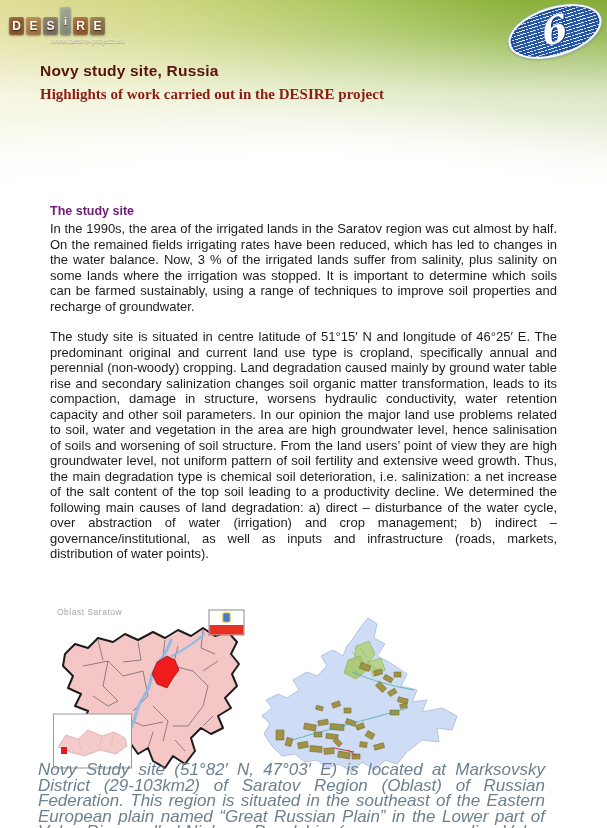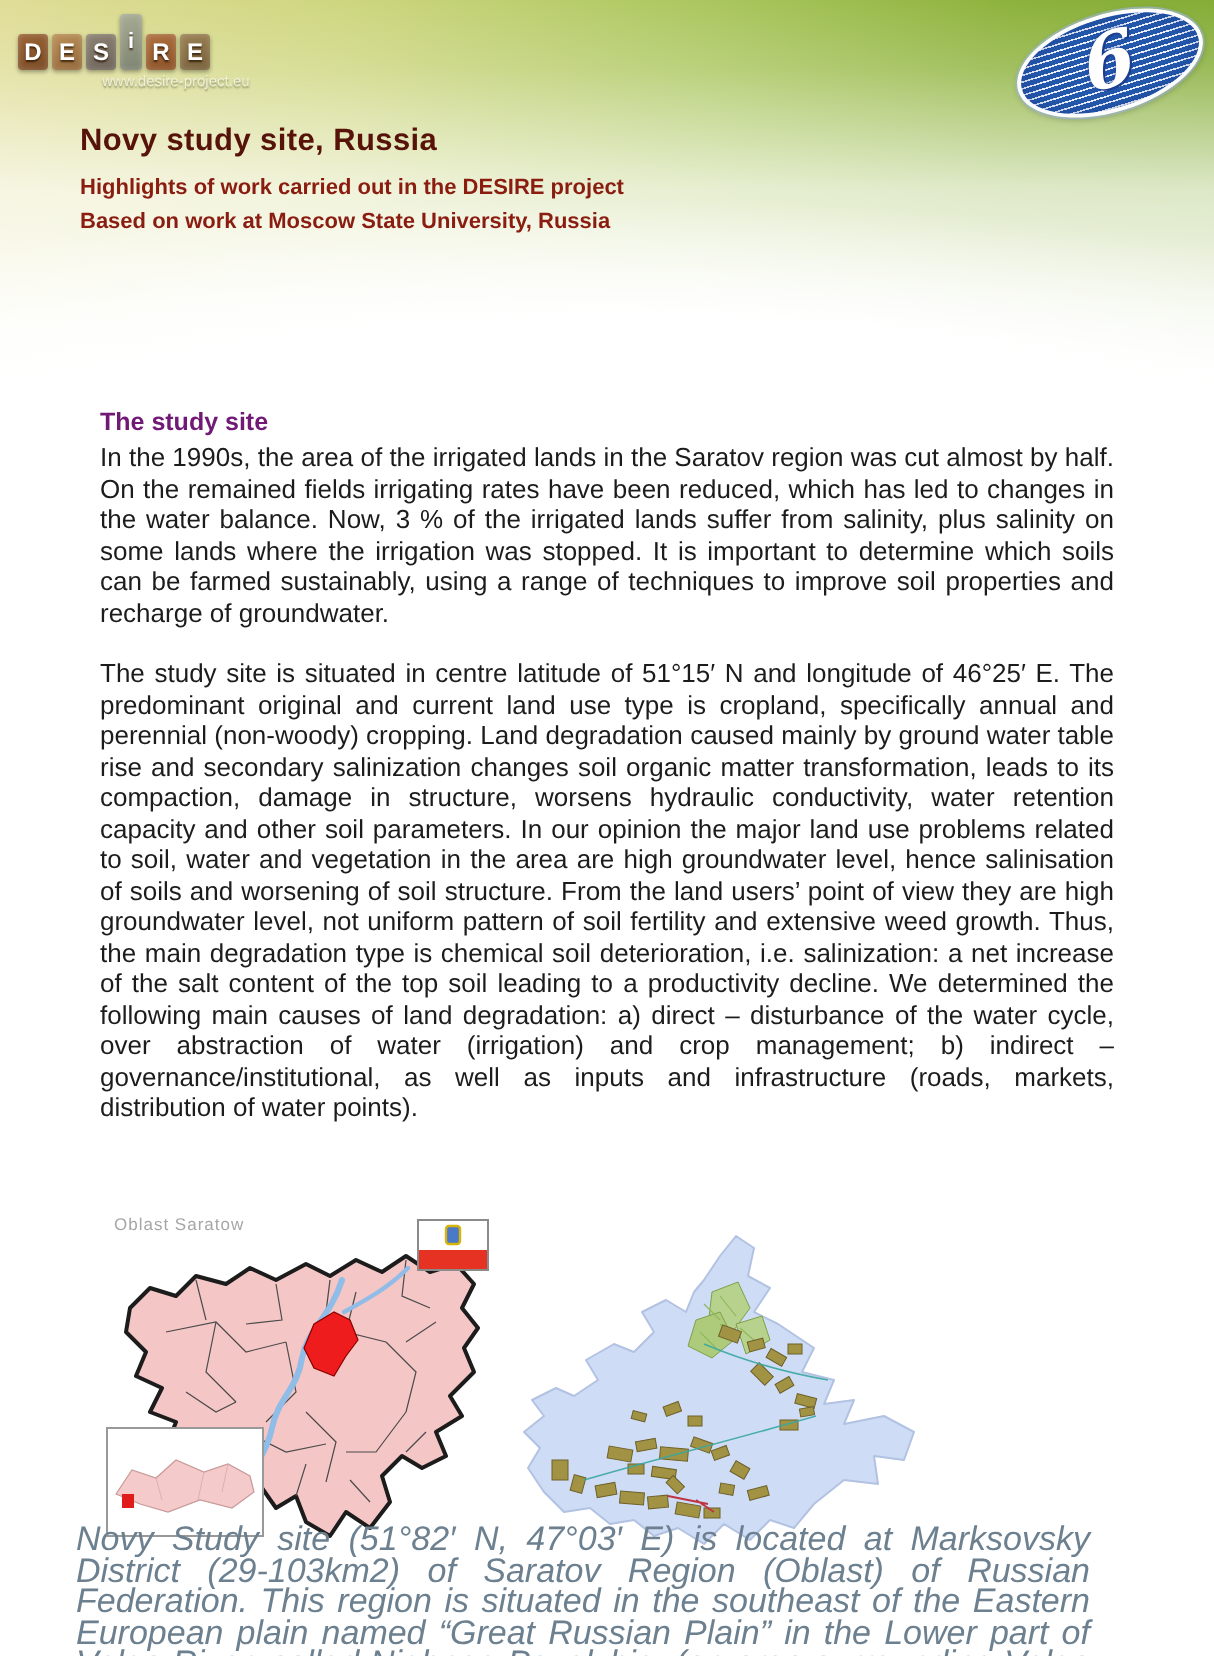--- a/index.html
+++ b/index.html
@@ -54,21 +54,21 @@
   }
   .fp6-digit{
     font-family:"DejaVu Serif", serif; font-style:italic; font-weight:bold;
     font-size:37px; color:#ffffff; line-height:1;
     transform:skewX(-6deg) translateY(-1px);
     text-shadow:0 0 2px #1c3f8f, 1px 1px 0 #1c3f8f;
   }
   
   .header-block{position:absolute; left:40px; top:62px; z-index:3;}
   .doc-title{font-size:15.5px; font-weight:bold; color:#571309; letter-spacing:.2px; margin:0 0 6px 0;}
-  .doc-sub{font-size:11px; font-weight:bold; color:#8a1c10; line-height:17px; margin:0;}
+  .doc-sub{font-size:15px; font-weight:bold; color:#8a1c10; line-height:17px; margin:0;font-family:Liberation Serif, serif;}
   
   .body-block{position:absolute; left:50px; top:204px; width:507px; z-index:3;}
   .section-heading{font-size:12.5px; font-weight:bold; color:#701a75; margin:0 0 3px 0;}
   .para{
     font-size:13px; line-height:15.5px; color:#1c1c1c;
     text-align:justify; text-align-last:left; margin:0;
   }
   .para + .para{margin-top:15px;}
   
   .maps-row{position:absolute; left:50px; top:572px; width:507px; height:192px; z-index:3;margin-top:32px;}
@@ -112,21 +112,20 @@
   </div>
   <div class="desire-url">www.desire-project.eu</div>
 
   <div class="fp6">
     <span class="fp6-digit">6</span>
   </div>
 
   <div class="header-block">
     <p class="doc-title">Novy study site, Russia</p>
     <p class="doc-sub">Highlights of work carried out in the DESIRE project</p>
-    <p class="doc-sub">Based on work at Moscow State University, Russia</p>
   </div>
 
   <div class="body-block">
     <p class="section-heading">The study site</p>
     <p class="para">In the 1990s, the area of the irrigated lands in the Saratov region was cut almost by half. On the remained fields irrigating rates have been reduced, which has led to changes in the water balance. Now, 3 % of the irrigated lands suffer from salinity, plus salinity on some lands where the irrigation was stopped. It is important to determine which soils can be farmed sustainably, using a range of techniques to improve soil properties and recharge of groundwater.</p>
     <p class="para">The study site is situated in centre latitude of 51°15′ N  and longitude of 46°25′ E. The predominant original and current land use type is cropland, specifically annual and perennial (non-woody) cropping. Land degradation caused mainly by ground water table rise and secondary salinization changes soil organic matter transformation, leads to its compaction, damage in structure, worsens hydraulic conductivity, water retention capacity and other soil parameters. In our opinion the major land use problems related to soil, water and vegetation in the area are high groundwater level, hence salinisation of soils and worsening of soil structure. From the land users’ point of view they are high groundwater level, not uniform pattern of soil fertility and extensive weed growth. Thus, the main degradation type is chemical soil deterioration, i.e. salinization: a net increase of the salt content of the top soil leading to a productivity decline. We determined the following main causes of land degradation: a) direct – disturbance of the water cycle, over abstraction of water (irrigation) and crop management; b) indirect – governance/institutional, as well as inputs and infrastructure (roads, markets, distribution of water points).</p>
   </div>
 
   <div class="maps-row">
 

